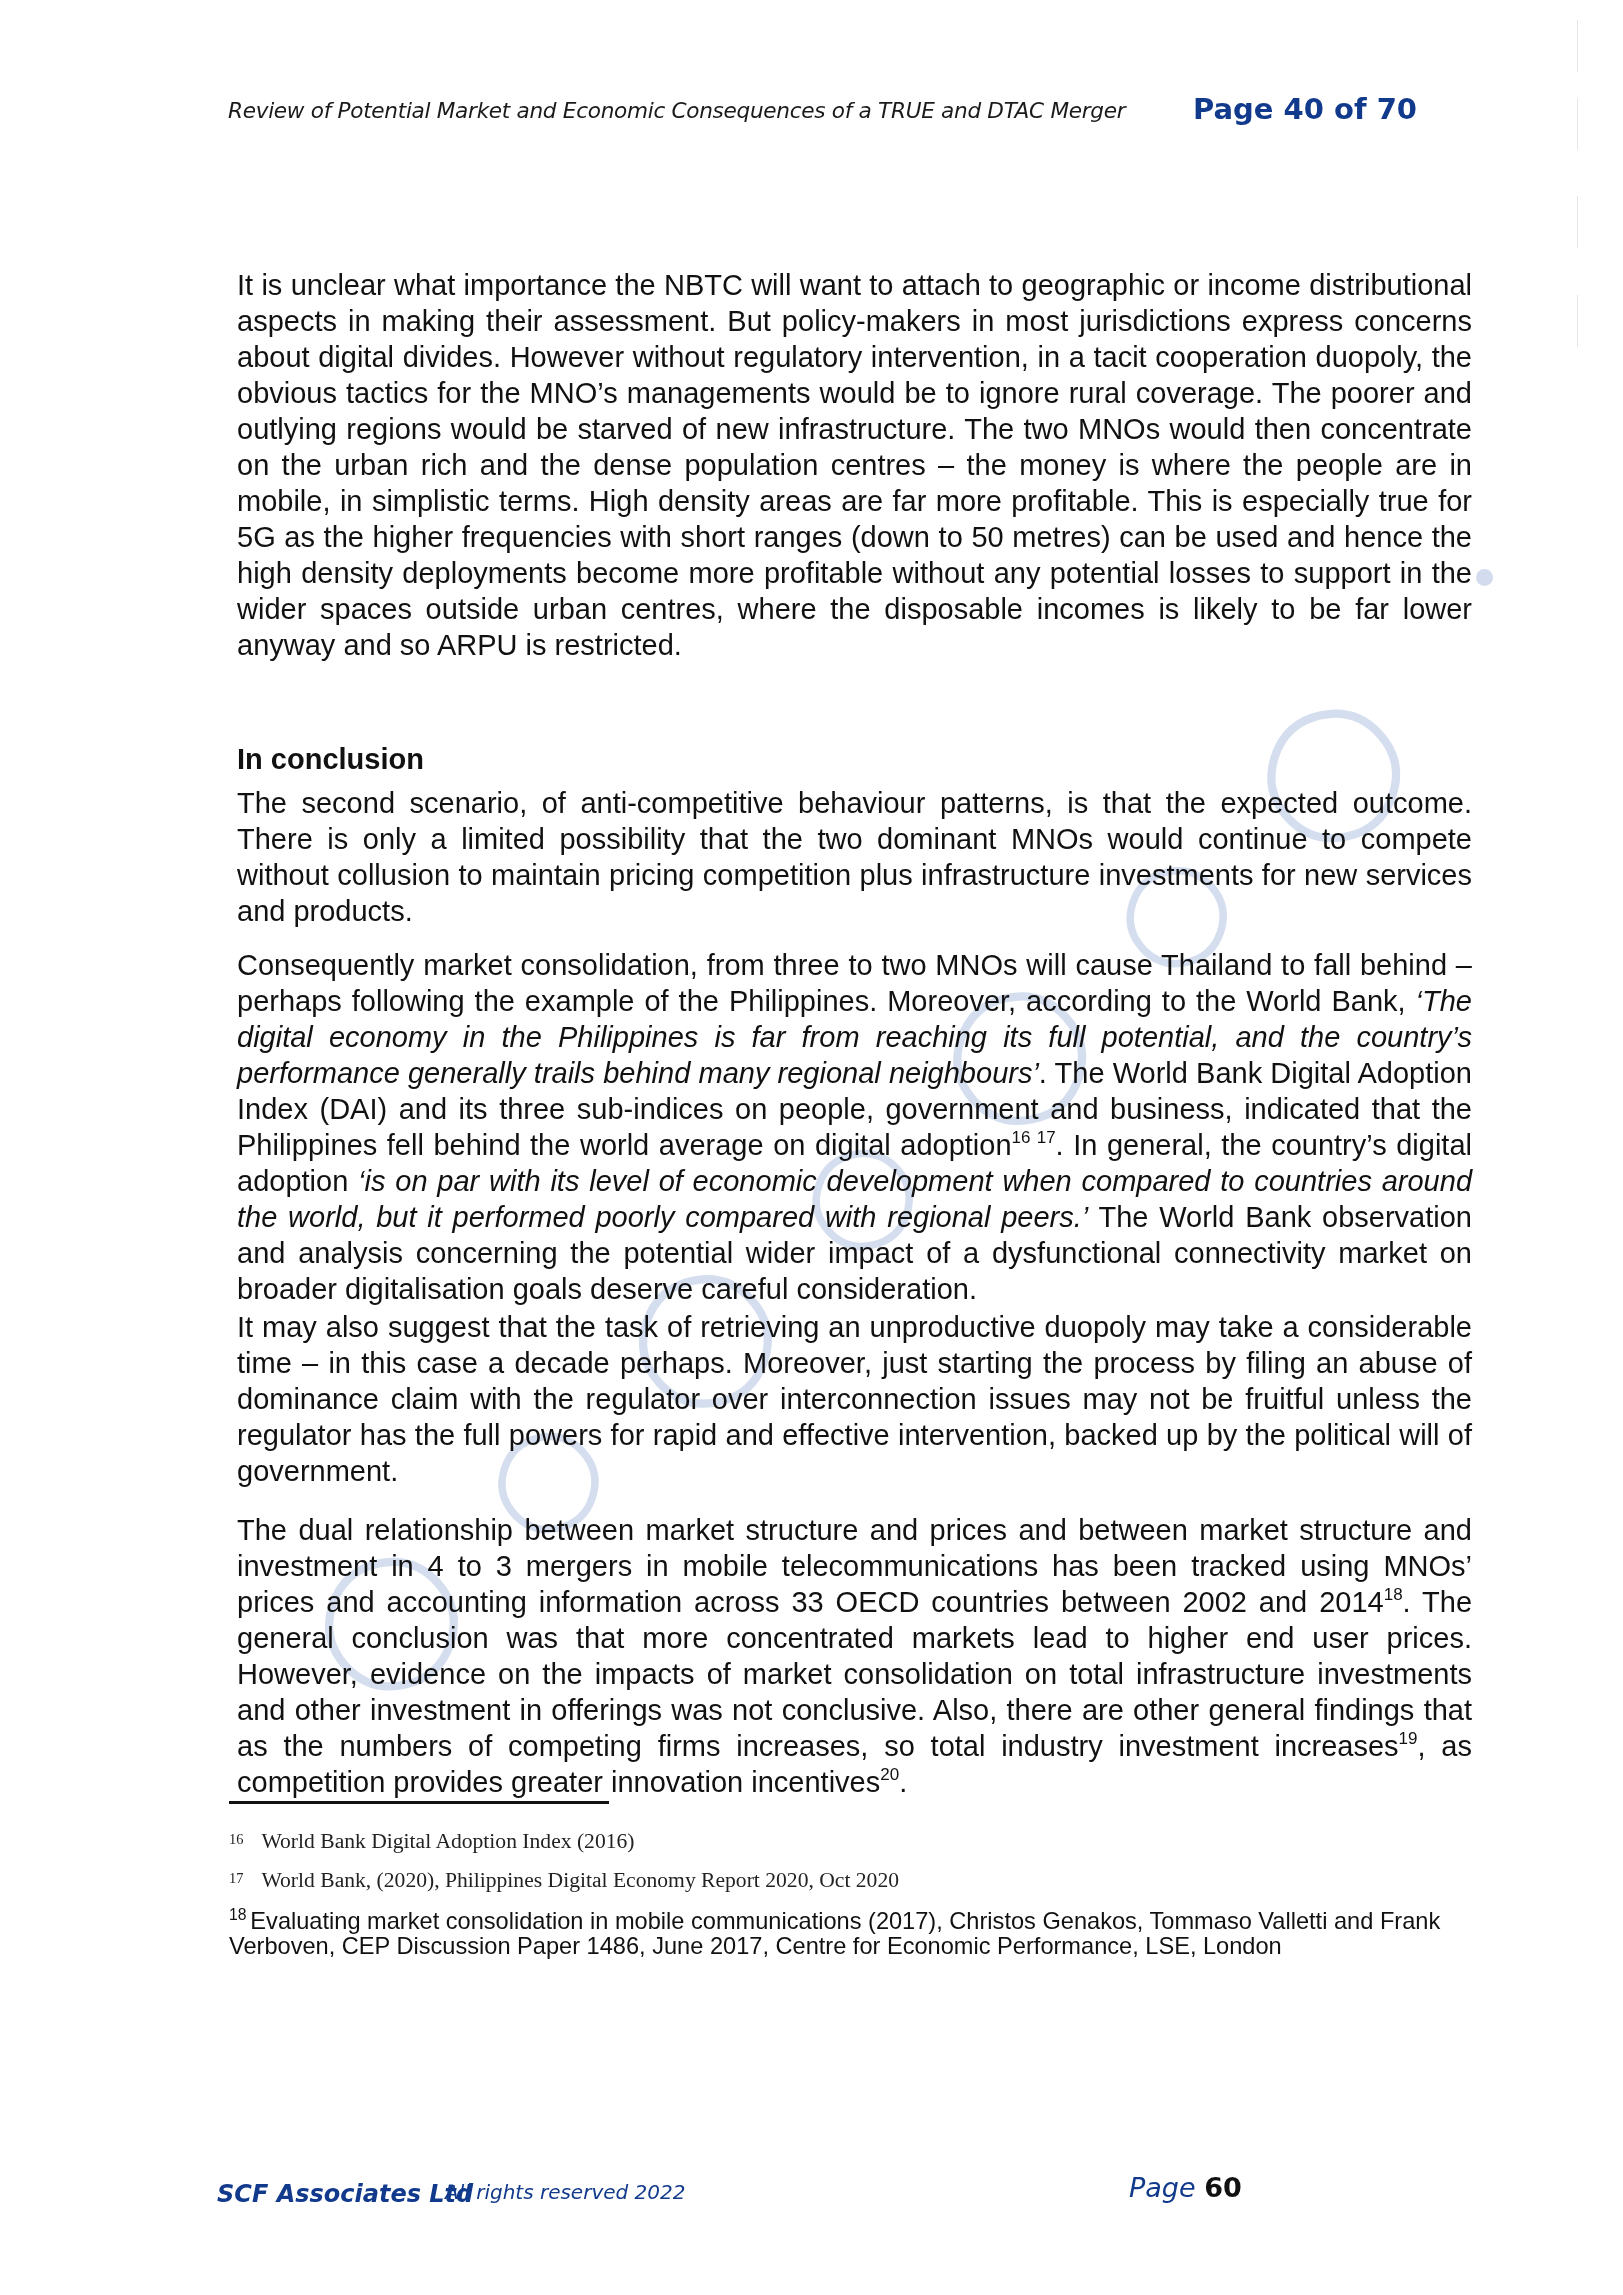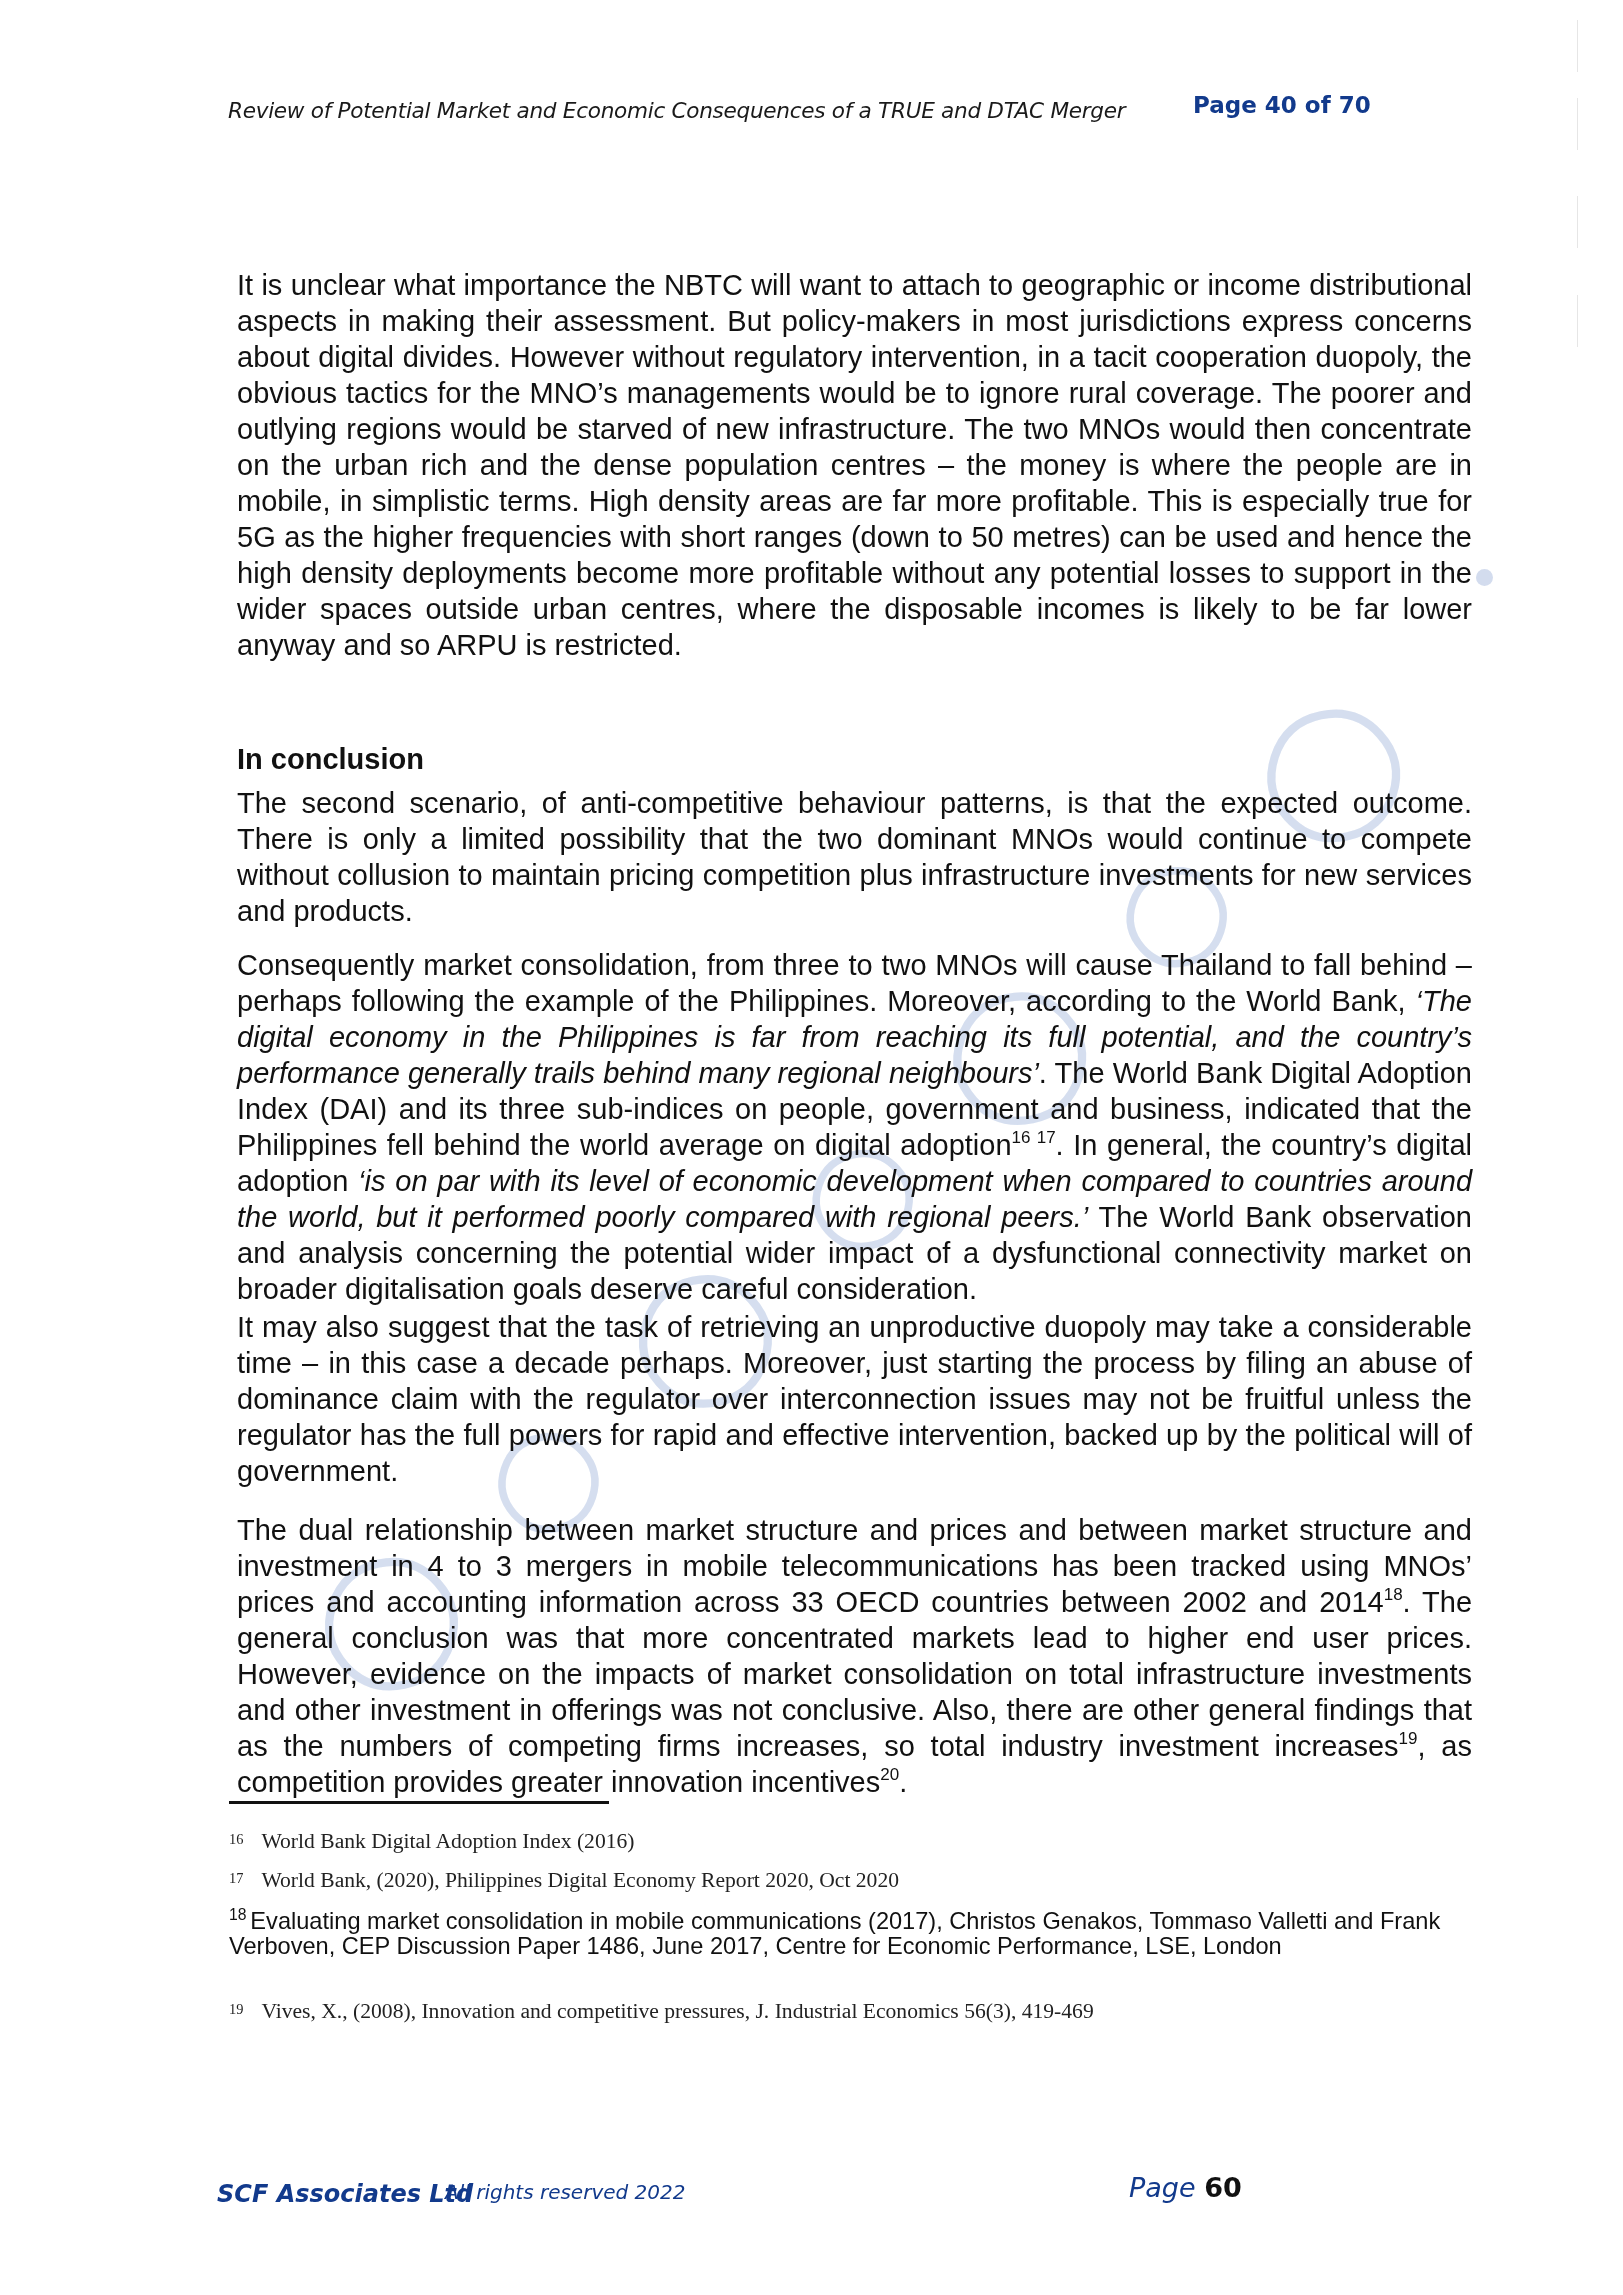--- a/index.html
+++ b/index.html
@@ -8,21 +8,21 @@
 
     
     .hdr-title {
       position: absolute; left: 228px; top: 98px;
       font-family: "DejaVu Sans", sans-serif; font-style: italic;
       font-size: 21.6px; color: #1a1a1a; letter-spacing: -0.3px;
     }
     .hdr-page {
       position: absolute; left: 1193px; top: 92px;
       font-family: "DejaVu Sans", sans-serif; font-weight: bold;
-      font-size: 23px; color: #123a8c;
+      font-size: 29px; color: #123a8c;
     }
 
     
     .body {
       position: absolute; left: 229px; width: 1251px;
       font-family: "Liberation Sans", sans-serif; font-size: 29px;
       line-height: 36px; color: #111111; text-align: justify;
     }
     .body p { margin: 8px; }
     .body sup { font-size: 17px; line-height: 0; vertical-align: 11.8px; }
@@ -113,22 +113,19 @@
 
   <div class="fn" style="top:1826px;">
     <span class="num">16</span><span>World Bank Digital Adoption Index (2016)</span>
   </div>
   <div class="fn" style="top:1865px;">
     <span class="num">17</span><span>World Bank, (2020), Philippines Digital Economy Report 2020, Oct 2020</span>
   </div>
   <div class="fn-sans" style="top:1902px;">
     <span class="num">18</span><span>Evaluating  market consolidation in mobile communications (2017), Christos Genakos, Tommaso Valletti and Frank Verboven, CEP Discussion Paper 1486, June 2017, Centre for Economic Performance, LSE, London</span>
   </div>
-  <div class="fn" style="top:1996px;">
-    <span class="num">19</span><span>Vives, X., (2008), Innovation and competitive pressures, J. Industrial Economics 56(3), 419-469</span>
-  </div>
 
   <div class="ftr-company">SCF Associates Ltd</div>
   <div class="ftr-rights">All rights reserved 2022</div>
   <div class="ftr-page"><span>Page</span> <b>60</b></div>
 
 </div>
 
 
 </body></html>

